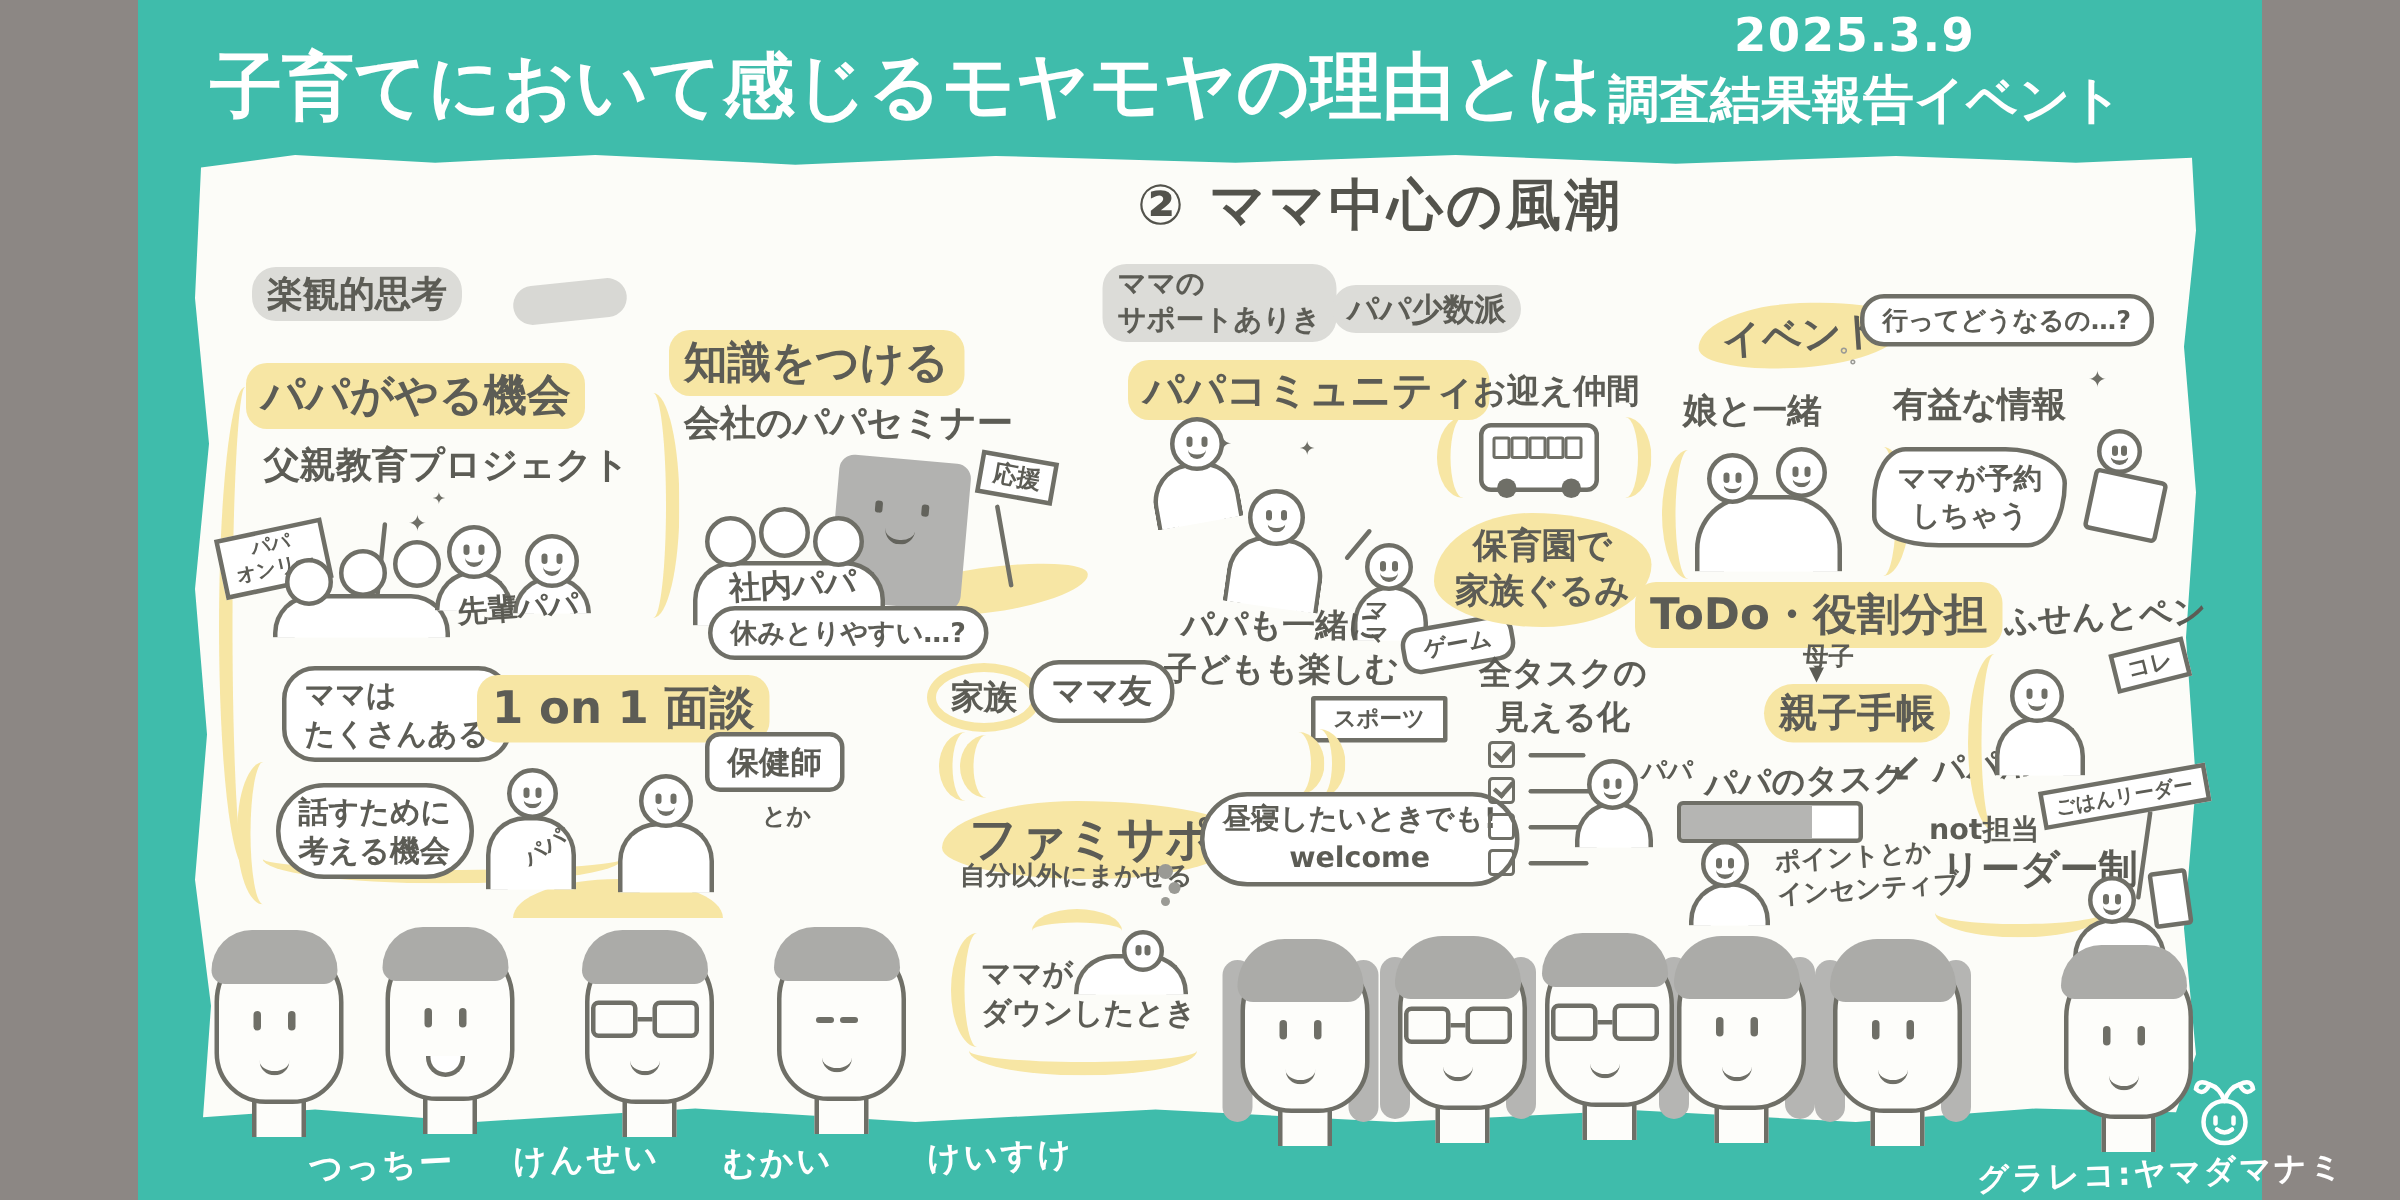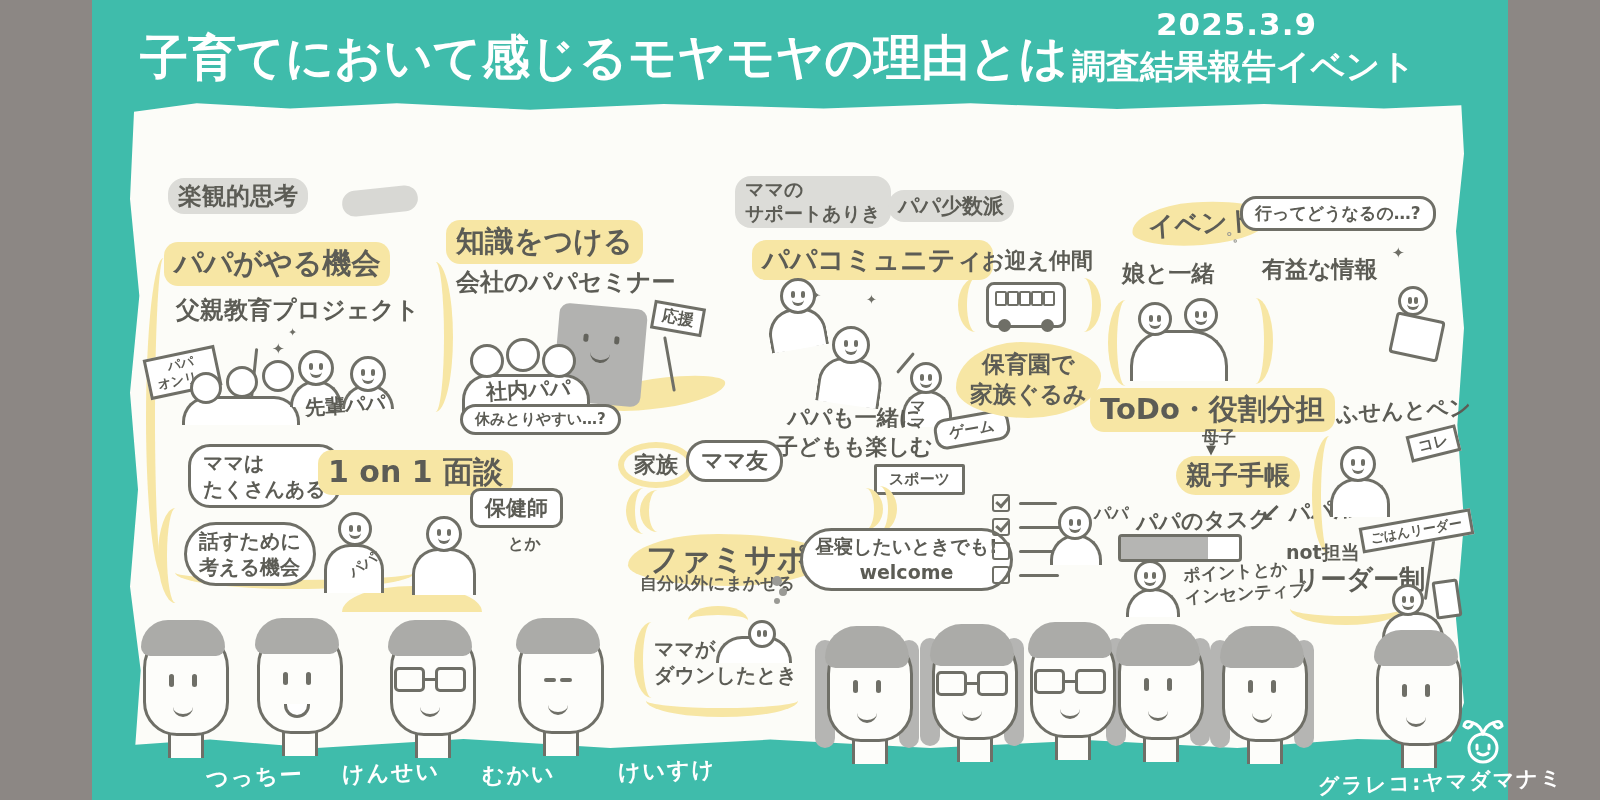--- a/index.html
+++ b/index.html
@@ -122,21 +122,21 @@
       <div class="e r"></div>
       <div class="m"></div>
     </div>
   <div class="pole" style="left:668px;top:336px;height:56px;transform:rotate(-10deg)"></div>
   <div class="abs flagbox" style="left:652px;top:304px;font-size:16px;transform:rotate(10deg)">応援</div>
   <div class="barc" style="left:462px;top:374px;width:122px;height:40px"></div>
   <div class="head" style="left:470px;top:344px;width:28px;height:28px"></div>
   <div class="head" style="left:506px;top:338px;width:28px;height:28px"></div>
   <div class="head" style="left:542px;top:344px;width:28px;height:28px"></div>
   <div class="abs" style="left:486px;top:376px;font-size:21px;transform:rotate(-3deg)">社内パパ</div>
-  <div class="abs bub" style="left:460px;top:404px;font-size:15px;border-radius:30px">休みとりやすい…?</div>
+  <div class="abs bub" style="left:472px;top:404px;font-size:18px;border-radius:30px">休みとりやすい…?</div>
 
   <div class="paren-l" style="left:158px;top:508px;height:95px"></div>
   <div class="abs bub pre" style="left:188px;top:444px;font-size:20px;border-radius:22px;line-height:1.3">ママは
 たくさんある</div>
   <div class="abs hl-y" style="left:318px;top:450px;font-size:30px">1 on 1 面談</div>
   <div class="abs bub" style="left:470px;top:488px;font-size:21px;border-radius:10px">保健師</div>
   <div class="abs" style="left:508px;top:534px;font-size:16px">とか</div>
   <div class="abs bub pre" style="left:184px;top:522px;font-size:20px;border-radius:36px;line-height:1.3">話すために
 考える機会</div>
   <div class="mound" style="left:342px;top:586px;width:140px;height:26px"></div>
@@ -147,20 +147,21 @@
       <div class="m"></div>
     </div>
   <div class="abs" style="left:348px;top:556px;font-size:15px;transform:rotate(-35deg)">パパ</div>
   <div class="barc" style="left:412px;top:548px;width:58px;height:44px"></div>
   <div class="head" style="left:426px;top:516px;width:30px;height:30px">
       <div class="e l"></div>
       <div class="e r"></div>
       <div class="m"></div>
     </div>
 
+  <div class="abs" style="left:758px;top:112px;font-size:37px;color:#53534C;letter-spacing:2px">② ママ中心の風潮</div>
   <div class="abs hl-g pre" style="left:735px;top:176px;font-size:19px;line-height:1.25">ママの
 サポートありき</div>
   <div class="abs hl-g" style="left:888px;top:190px;font-size:21px">パパ少数派</div>
 
   <div class="abs hl-y" style="left:752px;top:240px;font-size:27px">パパコミュニティ</div>
   <div class="abs spk" style="left:808px;top:286px;font-size:16px">✦</div>
   <div class="abs spk" style="left:866px;top:292px;font-size:13px">✦</div>
   <div class="barc" style="left:768px;top:308px;width:52px;height:38px;transform:rotate(-10deg)"></div>
   <div class="head" style="left:780px;top:278px;width:30px;height:30px">
       <div class="e l"></div>
@@ -239,28 +240,32 @@
       <div class="e r"></div>
       <div class="m"></div>
     </div>
   <div class="head" style="left:1184px;top:298px;width:28px;height:28px">
       <div class="e l"></div>
       <div class="e r"></div>
       <div class="m"></div>
     </div>
   <div class="abs" style="left:1262px;top:254px;font-size:23px">有益な情報</div>
   <div class="abs spk" style="left:1392px;top:244px;font-size:15px">✦</div>
+  <div class="abs burst pre c" style="left:1248px;top:298px;font-size:19px;line-height:1.3">ママが予約
+しちゃう</div>
   <div class="head" style="left:1398px;top:286px;width:24px;height:24px">
       <div class="e l"></div>
       <div class="e r"></div>
       <div class="m"></div>
     </div>
   <div class="abs" style="left:1392px;top:316px;width:44px;height:36px;border:3px solid #6F6F67;background:#fff;border-radius:4px;transform:rotate(12deg)"></div>
 
   <div class="abs hl-y" style="left:1090px;top:388px;font-size:29px">ToDo・役割分担</div>
+  <div class="abs pre c" style="left:986px;top:436px;font-size:22px;line-height:1.3">全タスクの
+見える化</div>
   <div class="abs" style="left:992px;top:494px">
     <div class="chkrow">
         <div class="chk c"></div>
         <div class="ln" style="width:38px"></div>
       </div>
     <div class="chkrow">
         <div class="chk c"></div>
         <div class="ln" style="width:44px"></div>
       </div>
     <div class="chkrow">

